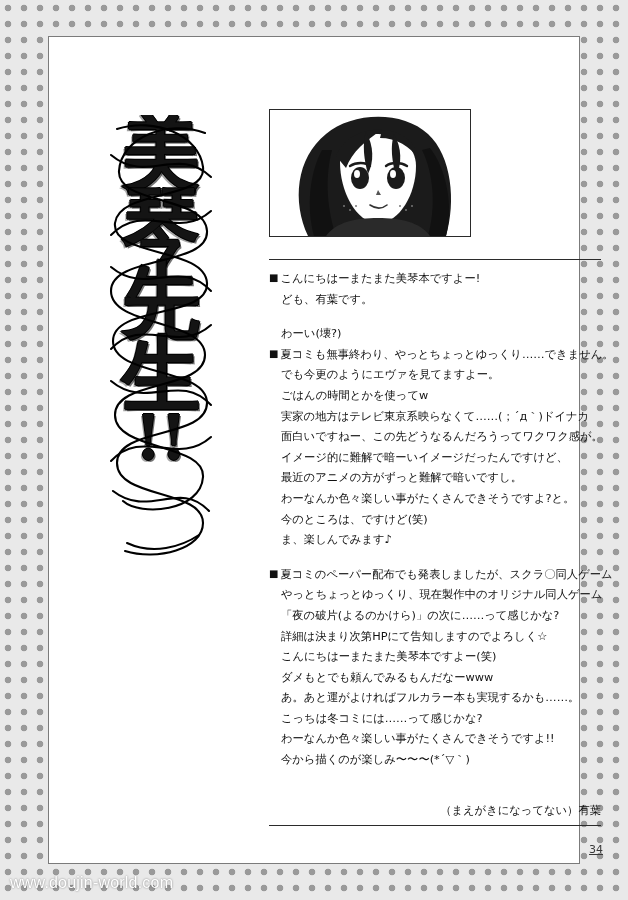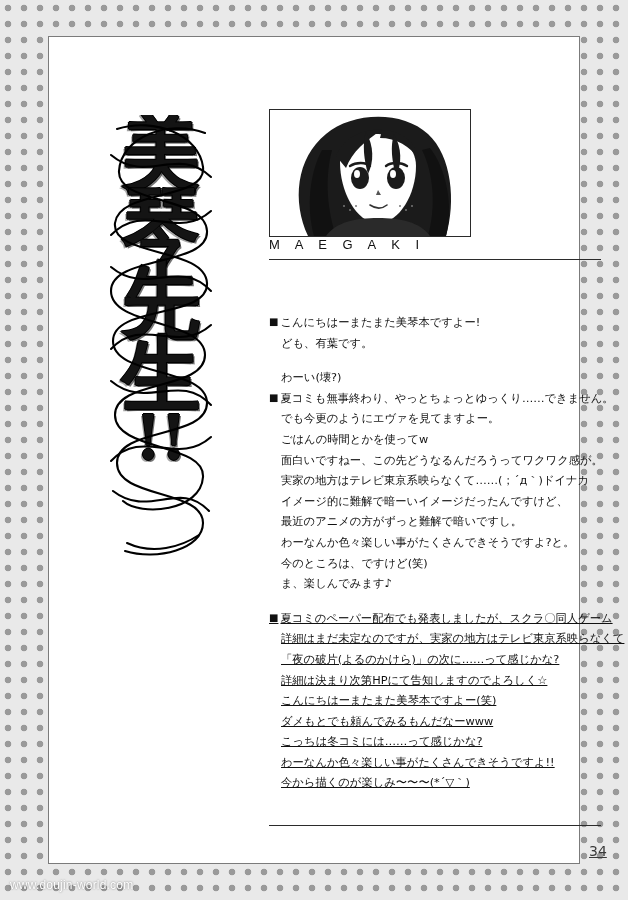--- a/index.html
+++ b/index.html
@@ -107,26 +107,25 @@
   
   .body-text {
     position: absolute;
     left: 220px;
     top: 232px;
     width: 336px;
     font-size: 11.3px;
     line-height: 20.6px;
     color: #111;
     font-family: "DejaVu Sans", "Liberation Sans", sans-serif;
-    margin-top: 44px;
   }
   .para {
     margin: 0 0 14px 0;
   }
-  .para:last-child { margin-bottom: 0; text-decoration: underline; }
+  .para:last-child { margin-bottom: 0; }
   .line { white-space: nowrap; }
   .line.indent { padding-left: 12px; }
   .bullet::before {
     content: "\25A0";
     font-size: 10px;
     margin-right: 2px;
     position: relative;
     top: -1px;
   }
 
@@ -145,31 +144,31 @@
     text-align: right;
     font-size: 11.3px;
     color: #111;
     font-family: "DejaVu Sans", "Liberation Sans", sans-serif;
   }
 
   .page-number {
     position: absolute;
     left: 540px;
     top: 806px;
-    font-size: 14px;
+    font-size: 11px;
     color: #3a3a3a;
     font-family: "DejaVu Sans", sans-serif;
     text-decoration: underline;
   }
 
   .watermark {
     position: absolute;
     left: 10px;
     bottom: 8px;
-    font-size: 12px;
+    font-size: 16px;
     color: #ffffff;
     font-family: "Liberation Sans", sans-serif;
     text-shadow: 0 0 2px rgba(0,0,0,0.5);
     letter-spacing: 0.2px;
   }
 </style>
 </head>
 <body>
 
 <div class="page">
@@ -231,58 +230,59 @@
           <circle cx="74" cy="96" r="1"></circle>
             <circle cx="80" cy="100" r="1"></circle>
             <circle cx="86" cy="96" r="1"></circle>
           <circle cx="130" cy="96" r="1"></circle>
             <circle cx="136" cy="100" r="1"></circle>
             <circle cx="142" cy="96" r="1"></circle>
         </g>
       </svg>
     </div>
 
-    <div class="maegaki-head">M A E G A K I</div>
     <div class="rule-top"></div>
 
     <div class="body-text">
 
       <div class="para">
         <div class="line bullet">こんにちはーまたまた美琴本ですよー!</div>
         <div class="line indent">ども、有葉です。</div>
       </div>
 
       <div class="para">
         <div class="line indent">わーい(壊?)</div>
         <div class="line bullet">夏コミも無事終わり、やっとちょっとゆっくり……できません。</div>
         <div class="line indent">でも今更のようにエヴァを見てますよー。</div>
         <div class="line indent">ごはんの時間とかを使ってw</div>
+        <div class="line indent">実家の地方はテレビ東京系映らなくて……(；´д｀)ドイナカ</div>
         <div class="line indent">面白いですねー、この先どうなるんだろうってワクワク感が。</div>
-        <div class="line indent">実家の地方はテレビ東京系映らなくて……(；´д｀)ドイナカ</div>
         <div class="line indent">イメージ的に難解で暗ーいイメージだったんですけど、</div>
         <div class="line indent">最近のアニメの方がずっと難解で暗いですし。</div>
         <div class="line indent">わーなんか色々楽しい事がたくさんできそうですよ?と。</div>
         <div class="line indent">今のところは、ですけど(笑)</div>
         <div class="line indent">ま、楽しんでみます♪</div>
       </div>
 
       <div class="para">
         <div class="line bullet">夏コミのペーパー配布でも発表しましたが、スクラ〇同人ゲーム</div>
-        <div class="line indent">詳細はまだ未定なのですが、実家の地方はテレビ東京系映らなくて</div>
+        <div class="line indent">やっとちょっとゆっくり、現在製作中のオリジナル同人ゲーム</div>
         <div class="line indent">「夜の破片(よるのかけら)」の次に……って感じかな?</div>
         <div class="line indent">詳細は決まり次第HPにて告知しますのでよろしく☆</div>
         <div class="line indent">こんにちはーまたまた美琴本ですよー(笑)</div>
         <div class="line indent">ダメもとでも頼んでみるもんだなーwww</div>
+        <div class="line indent">あ。あと運がよければフルカラー本も実現するかも……。</div>
         <div class="line indent">こっちは冬コミには……って感じかな?</div>
         <div class="line indent">わーなんか色々楽しい事がたくさんできそうですよ!!</div>
         <div class="line indent">今から描くのが楽しみ〜〜〜(*´▽｀)</div>
       </div>
 
     </div>
 
+    <div class="signature">（まえがきになってない）有葉</div>
     <div class="rule-bottom"></div>
     <div class="page-number">34</div>
 
   </div>
 
   <div class="watermark">www.doujin-world.com</div>
 
 </div>
 
 </body></html>

